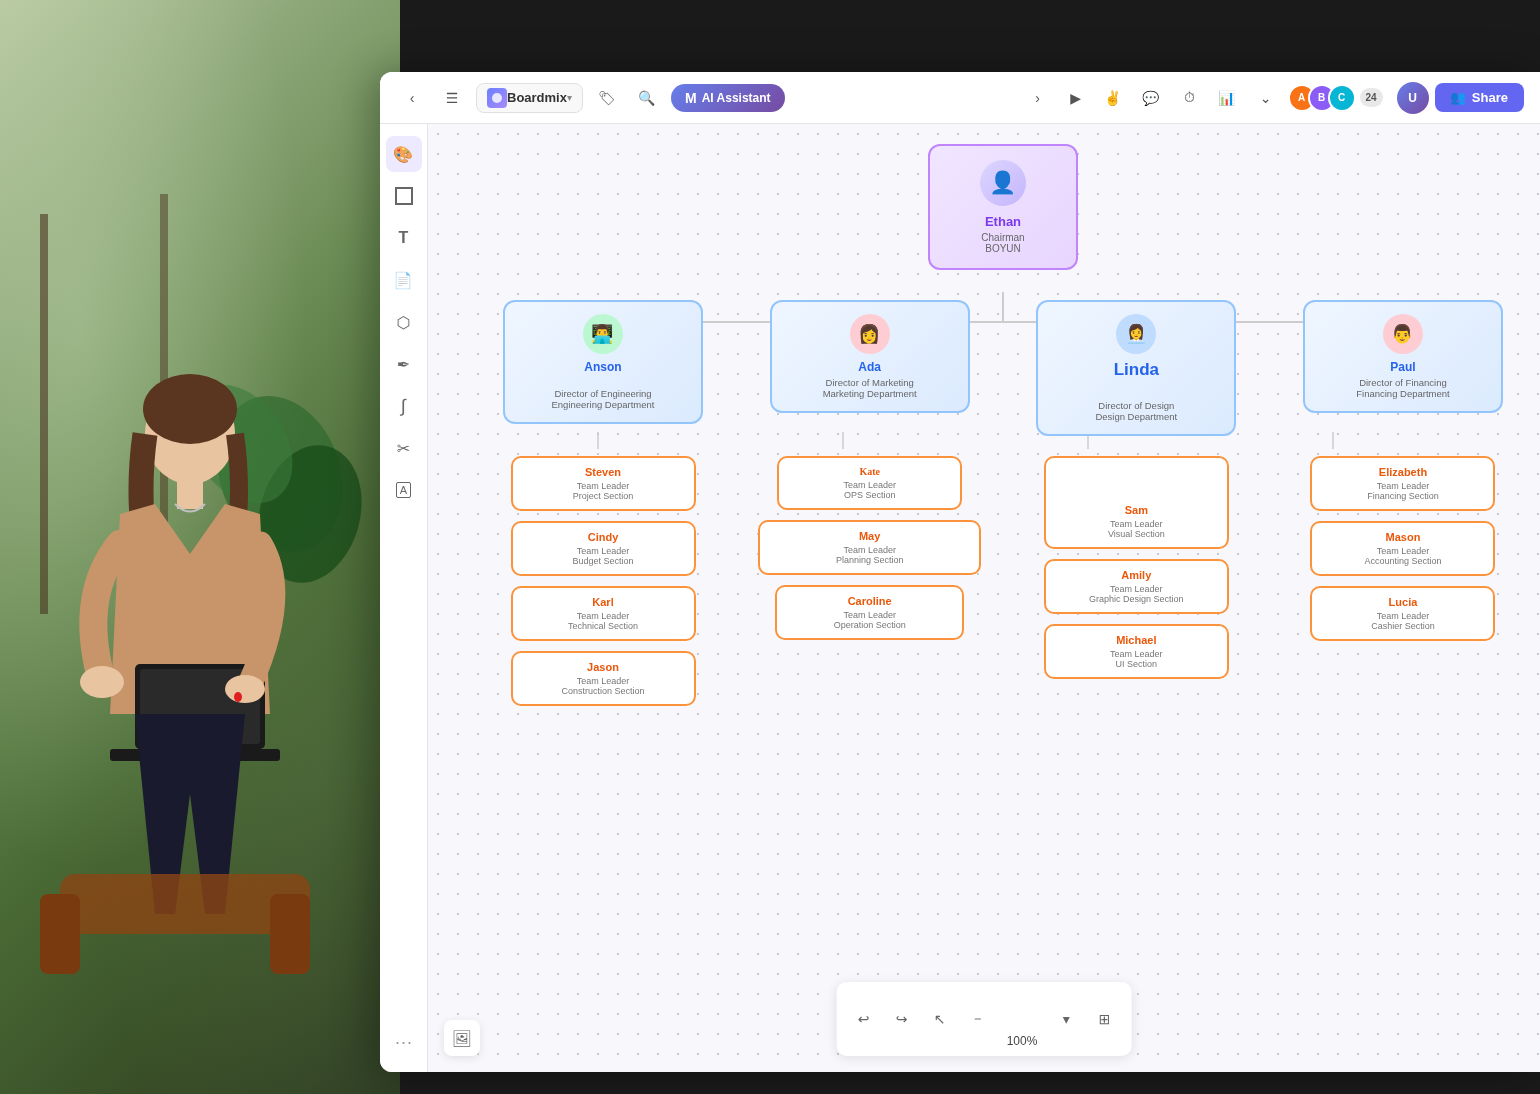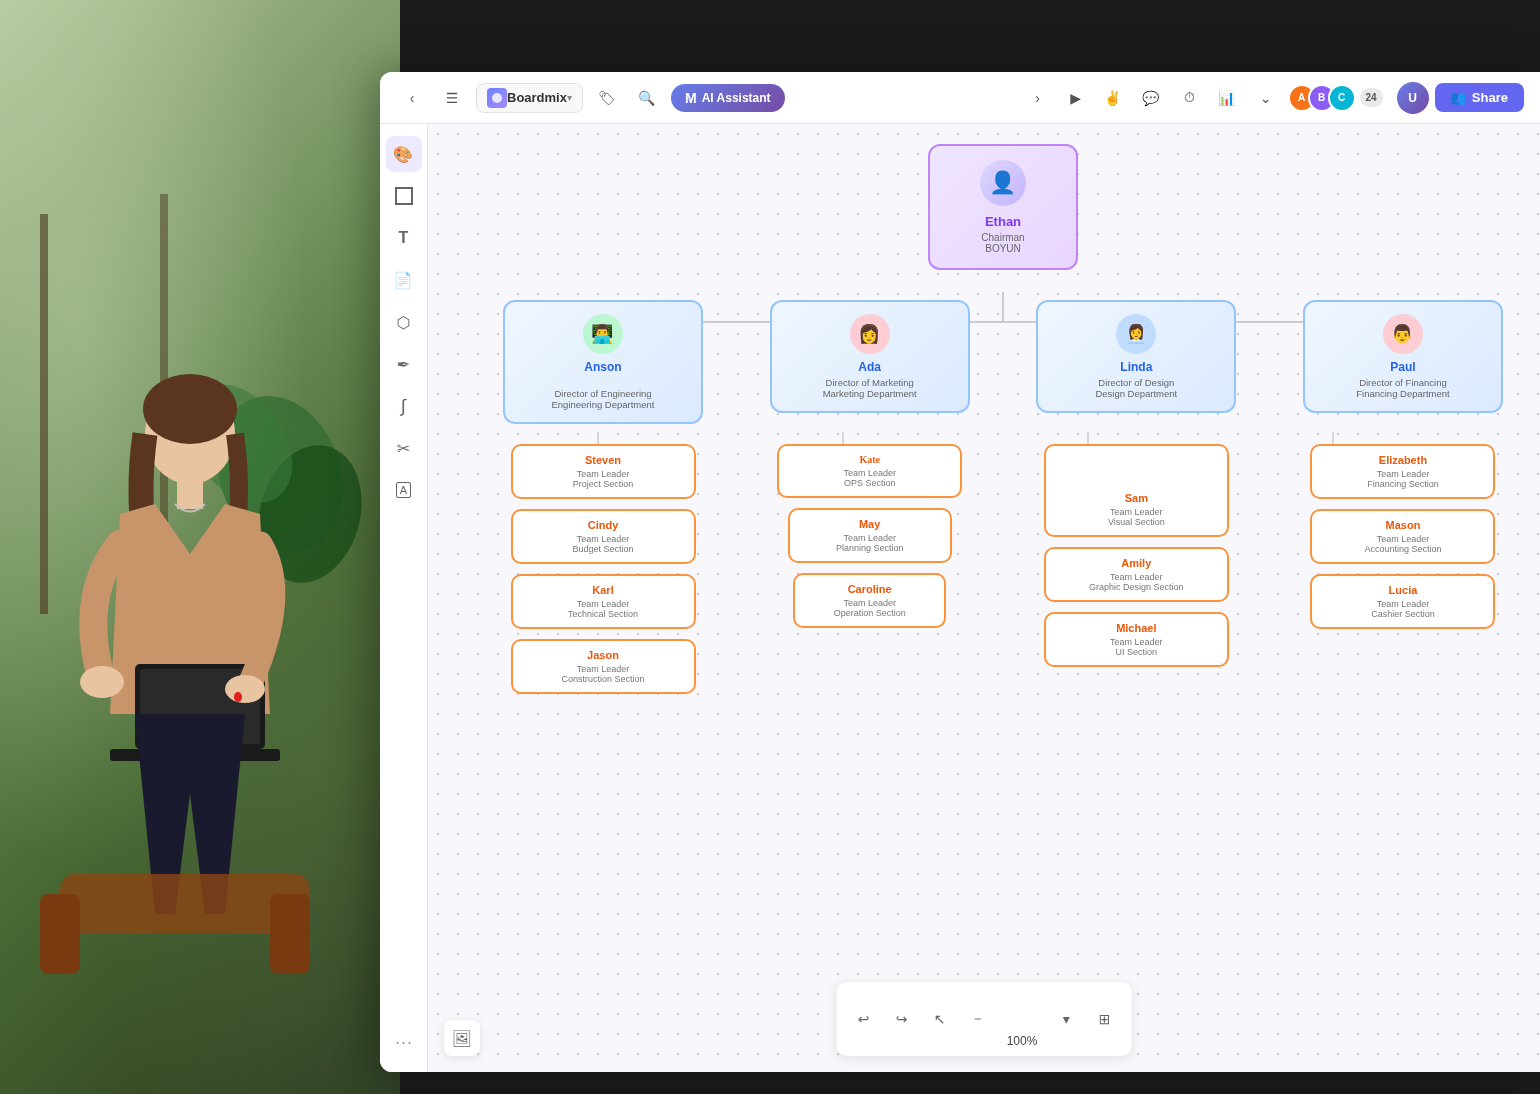--- a/index.html
+++ b/index.html
@@ -520,21 +520,21 @@
               <div style="width:40px;height:40px;border-radius:50%;background:#fecdd3;margin:0 auto 6px;display:flex;align-items:center;justify-content:center;font-size:18px;">👩</div>
               <div style="font-size:12px;font-weight:700;color:#2563eb;margin-bottom:3px;">Ada</div>
               <div style="font-size:9.5px;color:#666;">Director of Marketing</div>
               <div style="font-size:9.5px;color:#666;">Marketing Department</div>
             </div>
           </div>
 
           <div style="display:flex;flex-direction:column;align-items:center;width:250px;">
             <div style="background:linear-gradient(135deg,#eff6ff,#dbeafe);border:2px solid #93c5fd;border-radius:12px;padding:12px 16px;text-align:center;width:200px;">
               <div style="width:40px;height:40px;border-radius:50%;background:#bfdbfe;margin:0 auto 6px;display:flex;align-items:center;justify-content:center;font-size:18px;">👩‍💼</div>
-              <div style="font-size:12px;font-weight:700;color:#2563eb;margin-bottom:3px;">Linda</div>
+              <div style="font-size:17px;font-weight:700;color:#2563eb;margin-bottom:20px;">Linda</div>
               <div style="font-size:9.5px;color:#666;">Director of Design</div>
               <div style="font-size:9.5px;color:#666;">Design Department</div>
             </div>
           </div>
 
           <div style="display:flex;flex-direction:column;align-items:center;width:250px;">
             <div style="background:linear-gradient(135deg,#eff6ff,#dbeafe);border:2px solid #93c5fd;border-radius:12px;padding:12px 16px;text-align:center;width:200px;">
               <div style="width:40px;height:40px;border-radius:50%;background:#fecdd3;margin:0 auto 6px;display:flex;align-items:center;justify-content:center;font-size:18px;">👨</div>
               <div style="font-size:12px;font-weight:700;color:#2563eb;margin-bottom:3px;">Paul</div>
               <div style="font-size:9.5px;color:#666;">Director of Financing</div>
@@ -573,27 +573,27 @@
           </div>
 
           <div style="width:250px;display:flex;flex-direction:column;align-items:center;gap:10px;">
 
             <div style="background:#fff;border:2px solid #fb923c;border-radius:10px;padding:8px 12px;text-align:center;width:185px;">
               <div style="font-size:10px;font-weight:700;color:#ea580c;margin-bottom:3px;font-family:Liberation Serif, serif;">Kate</div>
               <div style="font-size:9px;color:#777;">Team Leader</div>
               <div style="font-size:9px;color:#777;">OPS Section</div>
             </div>
 
-            <div style="background:#fff;border:2px solid #fb923c;border-radius:10px;padding:8px 12px;text-align:center;width:164px;">
+            <div style="background:#fff;border:2px solid #fb923c;border-radius:10px;padding:8px 12px;text-align:center;width:223px;">
               <div style="font-size:11px;font-weight:700;color:#ea580c;margin-bottom:3px;">May</div>
               <div style="font-size:9px;color:#777;">Team Leader</div>
               <div style="font-size:9px;color:#777;">Planning Section</div>
             </div>
 
-            <div style="background:#fff;border:2px solid #fb923c;border-radius:10px;padding:8px 20px;text-align:center;width:153px;">
+            <div style="background:#fff;border:2px solid #fb923c;border-radius:10px;padding:8px 20px;text-align:center;width:189px;">
               <div style="font-size:11px;font-weight:700;color:#ea580c;margin-bottom:3px;">Caroline</div>
               <div style="font-size:9px;color:#777;">Team Leader</div>
               <div style="font-size:9px;color:#777;">Operation Section</div>
             </div>
           </div>
 
           <div style="width:250px;display:flex;flex-direction:column;align-items:center;gap:10px;">
 
             <div style="background:#fff;border:2px solid #fb923c;border-radius:10px;padding:8px 12px;text-align:center;width:185px;">
               <div style="font-size:11px;font-weight:700;color:#ea580c;margin-bottom:3px;margin-top:38px;">Sam</div>

